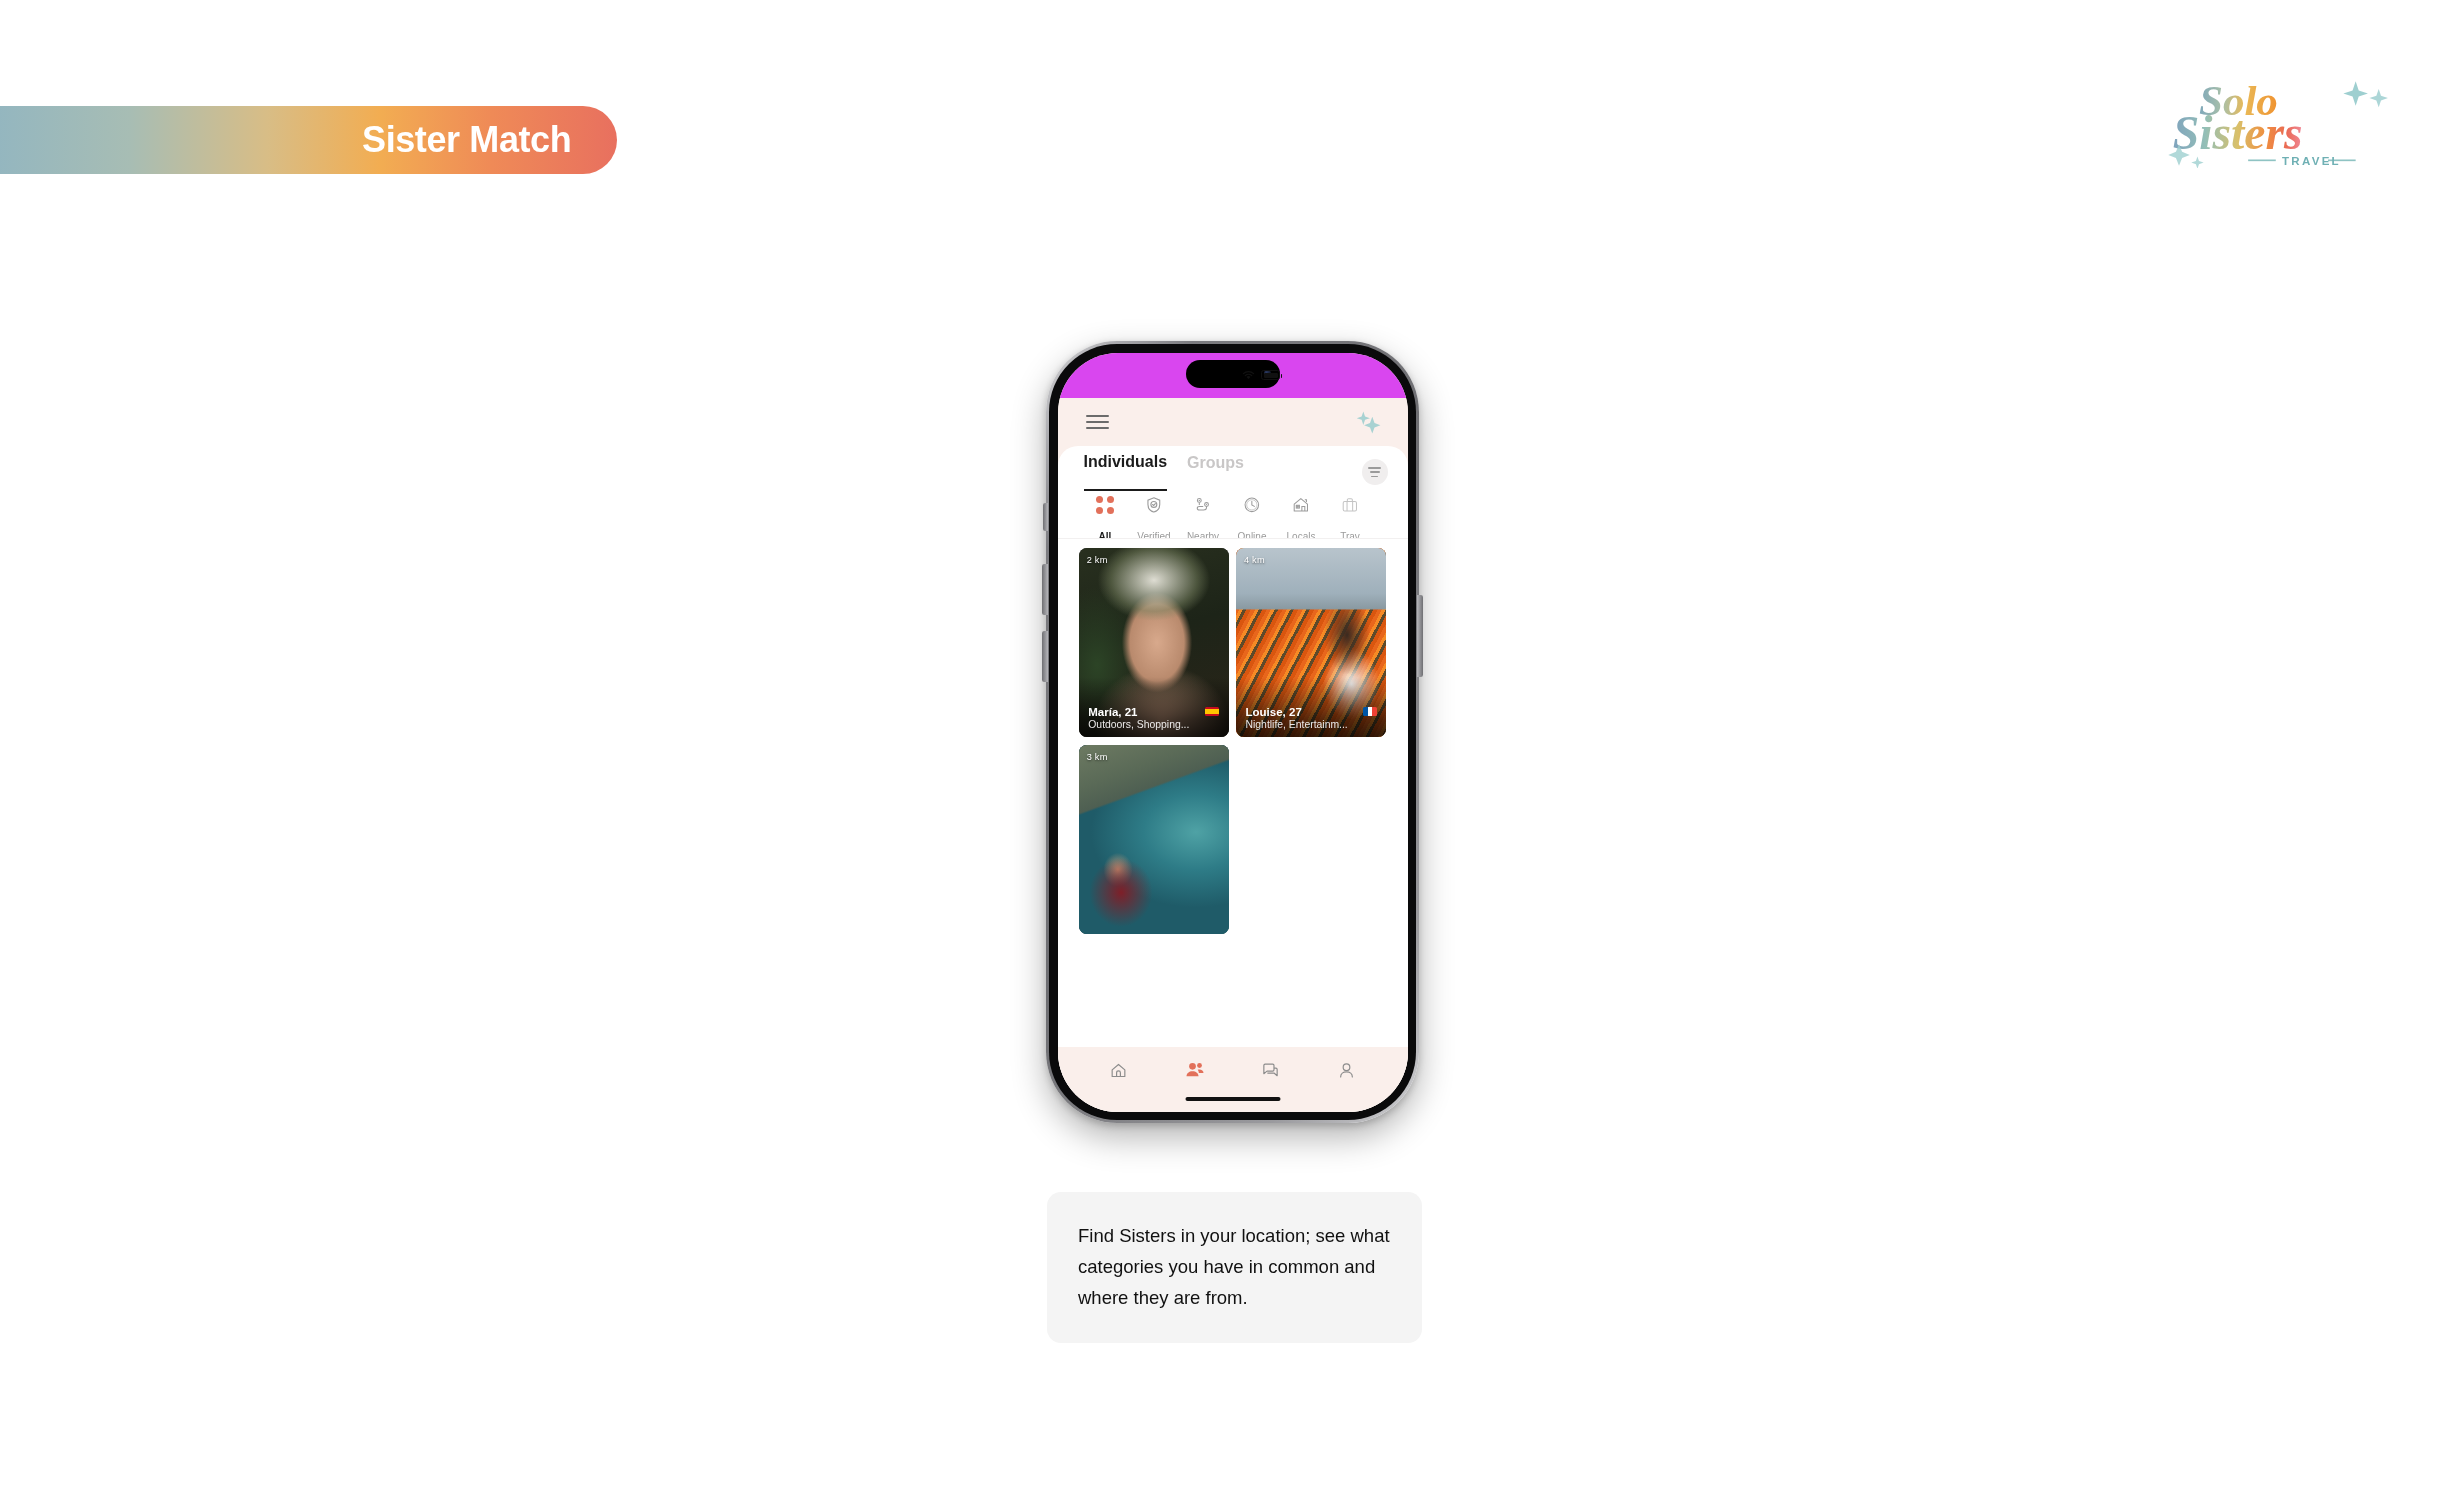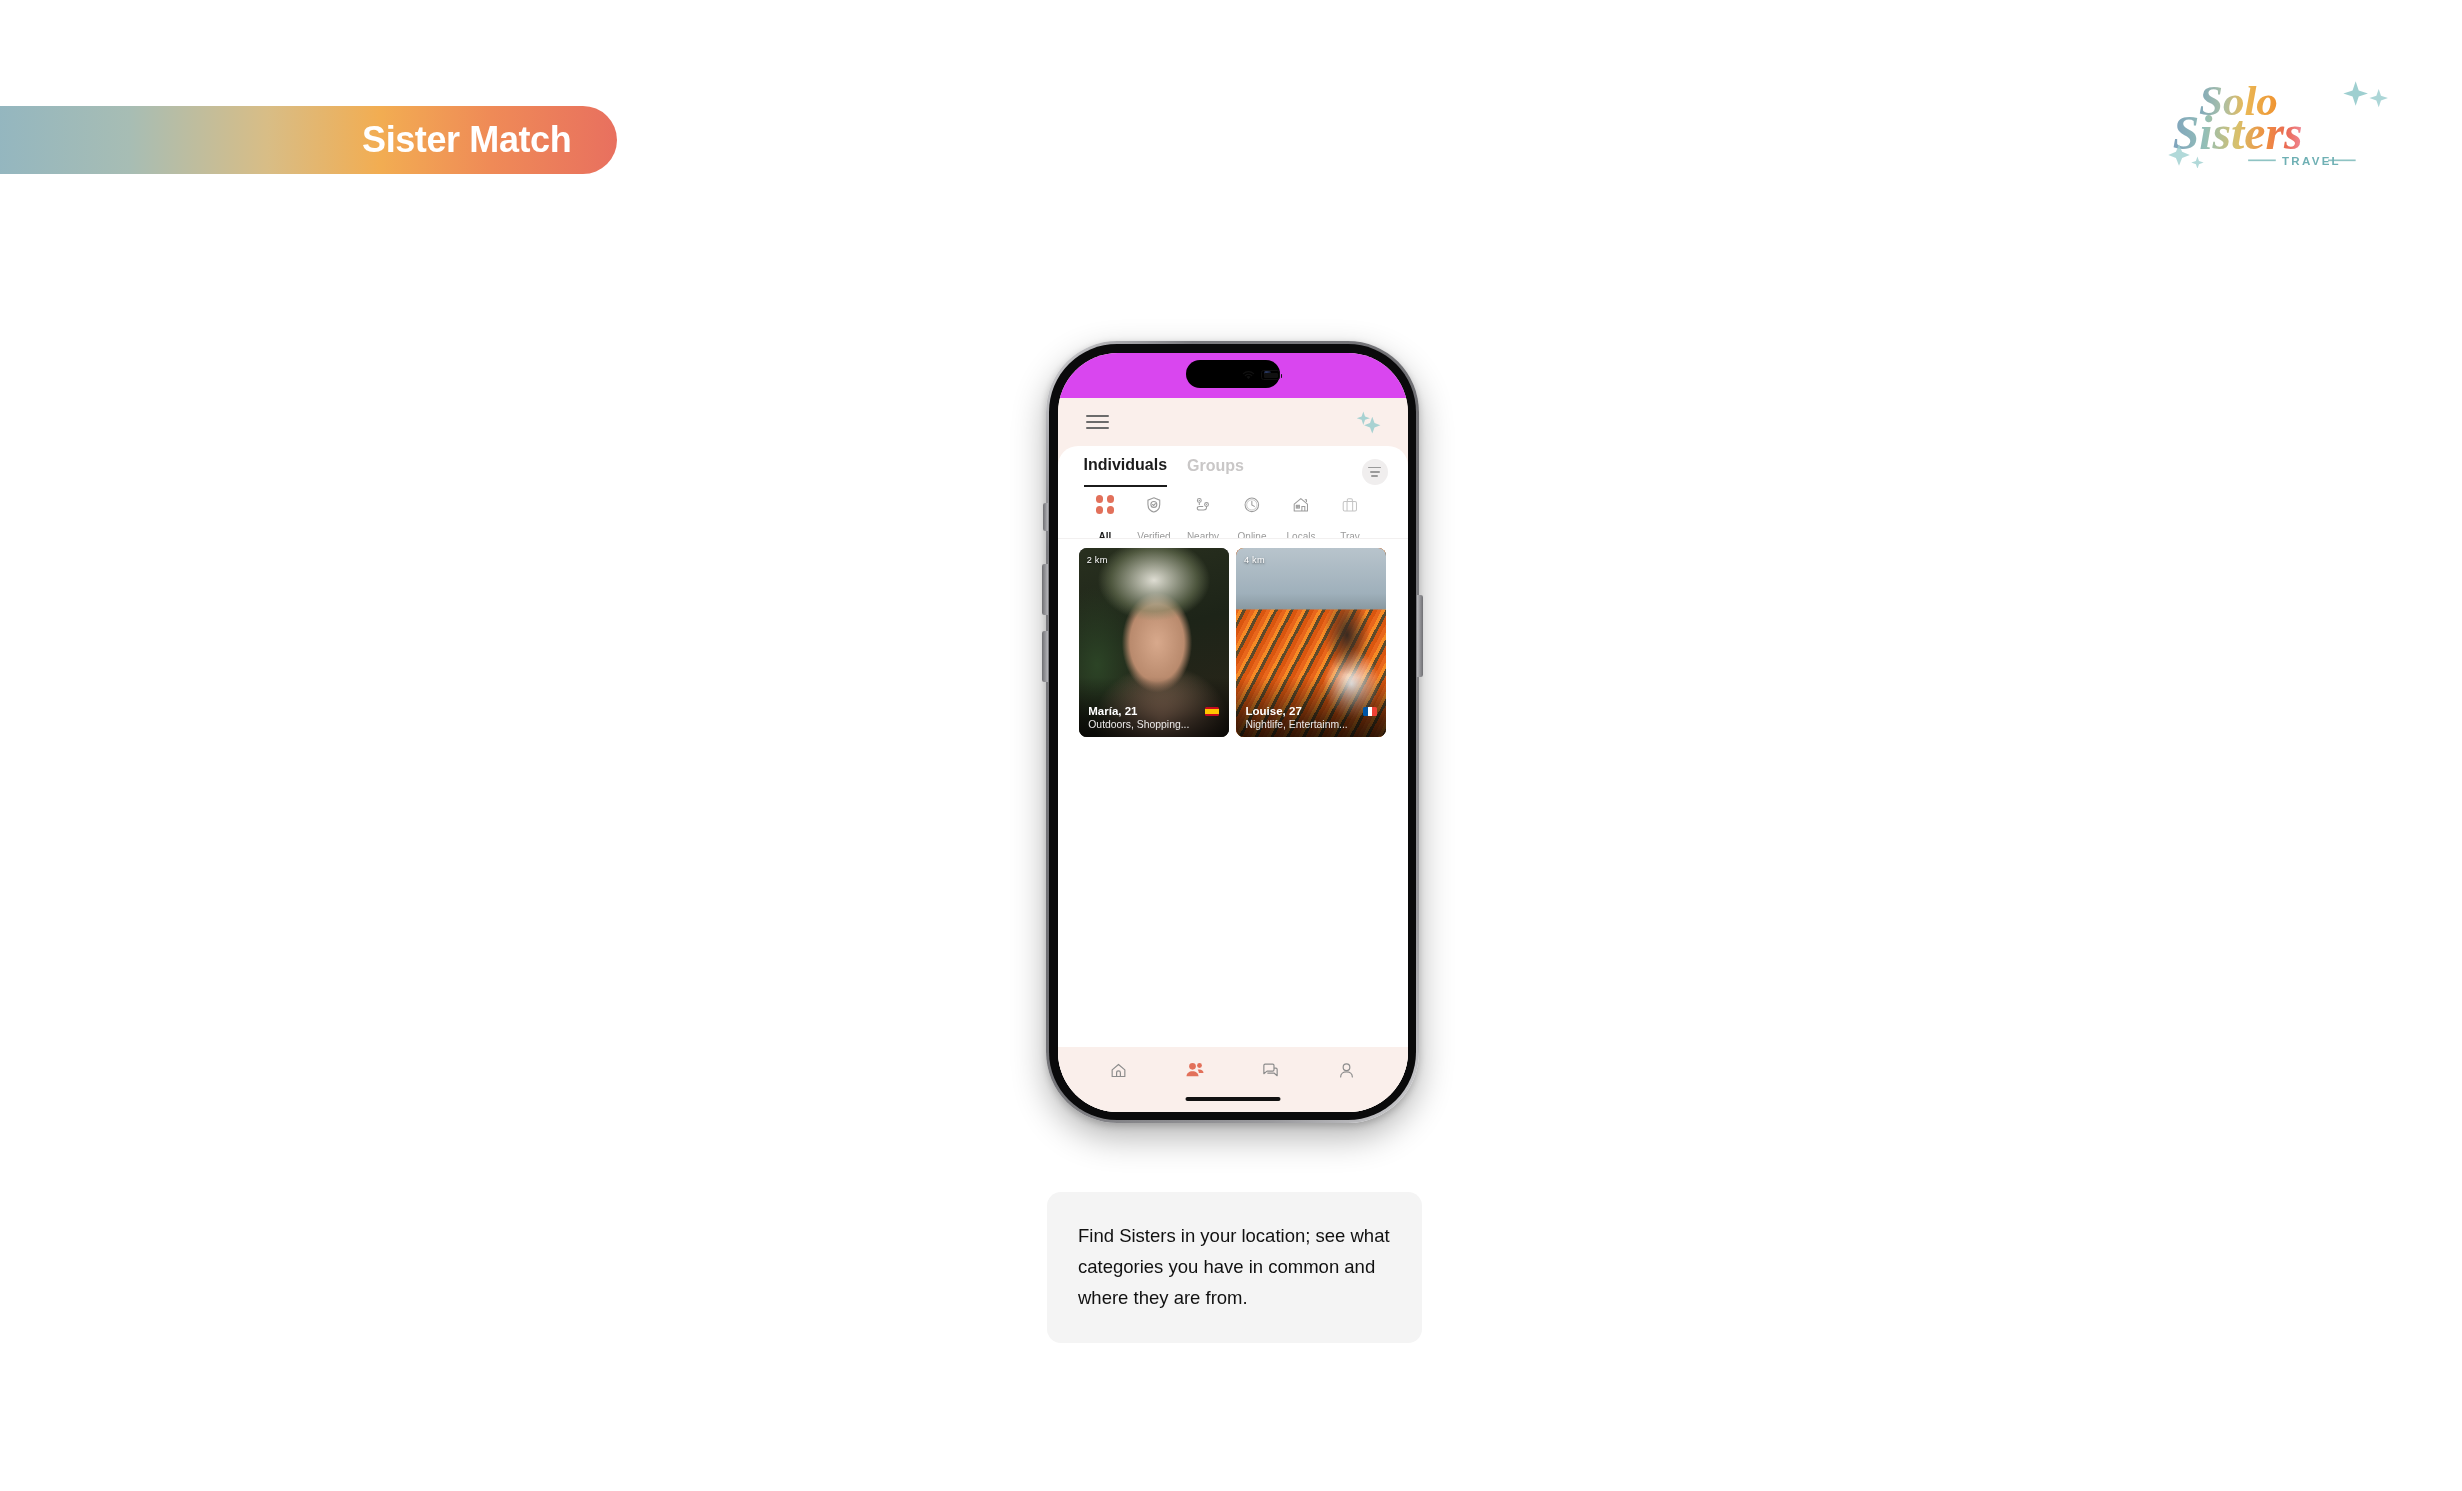--- a/index.html
+++ b/index.html
@@ -101,21 +101,21 @@
     flex:1 1 auto; background:#ffffff;
     border-radius:20px 20px 0 0;
     display:flex; flex-direction:column; min-height:0;
     position:relative;
   }
 
   .tabs-row {
     flex:0 0 45px; display:flex; align-items:center;
     padding:7.7px 20px 0 26px; gap:20px;
   }
-  .tab { font-size:16px; font-weight:700; color:#c9c7c7; padding-bottom:11px; cursor:pointer; white-space:nowrap; }
+  .tab { font-size:16px; font-weight:700; color:#c9c7c7; padding-bottom:18px; cursor:pointer; white-space:nowrap; }
   .tab.active { color:#1b1b1b; border-bottom:2px solid #1b1b1b; }
   .tabs-spacer { flex:1 1 auto; }
   .filter-btn {
     width:26px; height:26px; border-radius:50%; background:#f0eeee;
     display:flex; flex-direction:column; align-items:center; justify-content:center; gap:2.6px;
     cursor:pointer; flex:0 0 26px;
   }
   .filter-btn i { display:block; height:1.8px; background:#9a9a9a; border-radius:1.5px; }
   .filter-btn i:nth-child(1){width:12.3px}
   .filter-btn i:nth-child(2){width:10px}
@@ -420,20 +420,24 @@
             <div class="card-grad"></div>
             <div class="card-info">
               <div class="ci-top">
                 <span class="ci-name">Louise, 27</span>
                 <span class="flag-fr"></span>
               </div>
               <div class="ci-tags">Nightlife, Entertainm...</div>
             </div>
           </div>
 
+          <div class="card">
+            <div class="photo ph-cliff"></div>
+            <span class="badge">3 km</span>
+          </div>
 
 
         </div>
 
         <div class="botnav">
 
           <div class="nav-item">
             <span>
               <svg viewBox="0 0 24 24" width="19" height="19" fill="none" stroke="#8c8c8c" stroke-width="1.5">
                 <path d="M4 11.2 12 4.4l8 6.8v8.4H4v-8.4Z" stroke-linejoin="round"></path>

